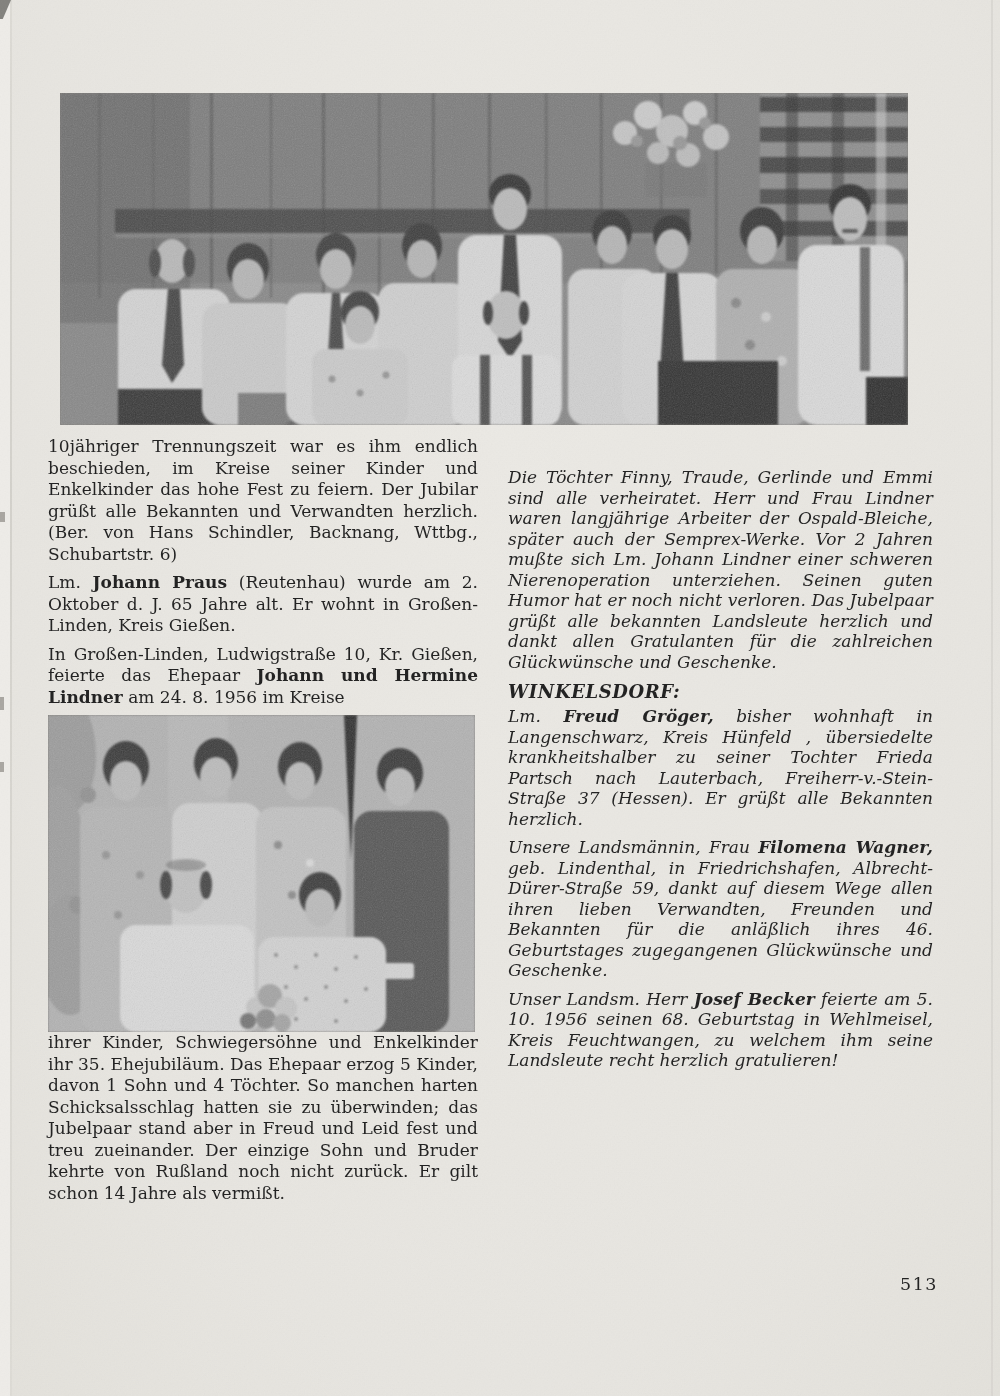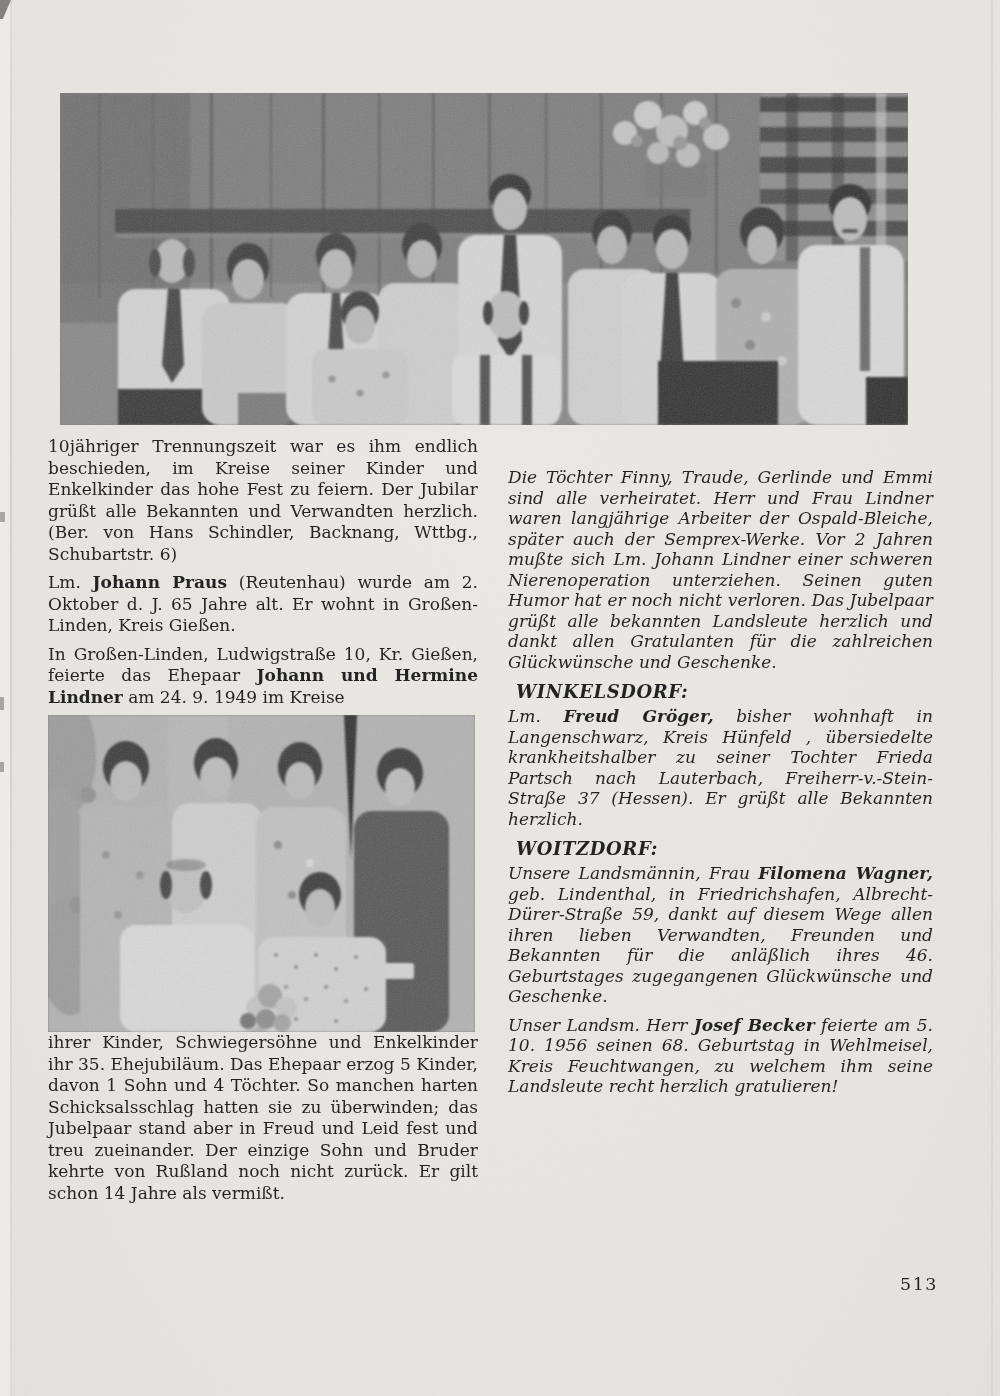--- a/index.html
+++ b/index.html
@@ -32,21 +32,21 @@
   .photo-top{position:absolute;left:60px;top:93px;width:848px;height:332px;}
   .photo-family{width:427px;height:317px;margin:6px 0 12px 2px;}
 
   
   .col{position:absolute;top:436px;font-size:17px;text-align:justify;}
   .col-left{left:48px;width:430px;line-height:21.5px;}
   .col-right{left:508px;top:467px;width:425px;line-height:20.5px;font-style:italic;}
   .para{margin:0 0 7px;}
   .col-right .para{margin:0 0 8px;}
   b{font-weight:bold;}
-  h3.section{font-size:18px;line-height:22px;letter-spacing:.6px;margin:9px 8px 3px;font-weight:bold;}
+  h3.section{font-size:18px;line-height:22px;letter-spacing:.6px;margin:9px 0 3px;font-weight:bold;}
   .page-number{position:absolute;left:900px;top:1274px;font-size:17.5px;letter-spacing:1.5px;}
 
   
   svg.paper-grain{position:absolute;inset:0;width:100%;height:100%;pointer-events:none;opacity:.05;}
 </style>
 </head>
 <body>
 
 <div class="page">
 
@@ -186,21 +186,21 @@
         </filter>
       <rect width="100%" height="100%" filter="url(#gr1)" opacity="0.22"></rect>
     </svg>
   </figure>
 
   <div class="col col-left">
     <p class="para">10jähriger Trennungszeit war es ihm endlich beschieden, im Kreise seiner Kinder und Enkelkinder das hohe Fest zu feiern. Der Jubilar grüßt alle Bekannten und Verwandten herzlich. (Ber. von Hans Schindler, Backnang, Wttbg., Schubartstr. 6)</p>
 
     <p class="para"><span>Lm. </span><b>Johann Praus</b><span> (Reutenhau) wurde am 2. Oktober d. J. 65 Jahre alt. Er wohnt in Großen-Linden, Kreis Gießen.</span></p>
 
-    <p class="para"><span>In Großen-Linden, Ludwigstraße 10, Kr. Gießen, feierte das Ehepaar </span><b>Johann und Hermine Lindner</b><span> am 24. 9. 1949 im Kreise</span></p>
+    <p class="para"><span>In Großen-Linden, Ludwigstraße 10, Kr. Gießen, feierte das Ehepaar </span><b>Johann und Hermine Lindner</b><span> am 24. 8. 1956 im Kreise</span></p>
 
     <figure class="photo photo-family" aria-label="Halftone photograph of the Lindner jubilee couple seated in front, surrounded by four standing daughters, with a bouquet of flowers in the foreground.">
       <svg class="scene" viewBox="0 0 427 317" preserveAspectRatio="none">
         <rect width="427" height="317" fill="#b6b3ac"></rect>
         <g opacity="0.6">
           <ellipse cx="18" cy="40" rx="30" ry="60" fill="#8f8c84"></ellipse>
           <ellipse cx="10" cy="140" rx="26" ry="70" fill="#95928a"></ellipse>
           <ellipse cx="22" cy="240" rx="30" ry="60" fill="#8f8c84"></ellipse>
           <circle cx="40" cy="80" r="8" fill="#7e7b73"></circle>
           <circle cx="30" cy="190" r="9" fill="#7e7b73"></circle>
@@ -279,21 +279,20 @@
     <p class="para">ihrer Kinder, Schwiegersöhne und Enkelkinder ihr 35. Ehejubiläum. Das Ehepaar erzog 5 Kinder, davon 1 Sohn und 4 Töchter. So manchen harten Schicksalsschlag hatten sie zu überwinden; das Jubelpaar stand aber in Freud und Leid fest und treu zueinander. Der einzige Sohn und Bruder kehrte von Rußland noch nicht zurück. Er gilt schon 14 Jahre als vermißt.</p>
   </div>
 
   <div class="col col-right">
     <p class="para">Die Töchter Finny, Traude, Gerlinde und Emmi sind alle verheiratet. Herr und Frau Lindner waren langjährige Arbeiter der Ospald-Bleiche, später auch der Semprex-Werke. Vor 2 Jahren mußte sich Lm. Johann Lindner einer schweren Nierenoperation unterziehen. Seinen guten Humor hat er noch nicht verloren. Das Jubelpaar grüßt alle bekannten Landsleute herzlich und dankt allen Gratulanten für die zahlreichen Glückwünsche und Geschenke.</p>
 
     <h3 class="section">WINKELSDORF:</h3>
 
     <p class="para"><span>Lm. </span><b>Freud Gröger,</b><span> bisher wohnhaft in Langenschwarz, Kreis Hünfeld , übersiedelte krankheitshalber zu seiner Tochter Frieda Partsch nach Lauterbach, Freiherr-v.-Stein-Straße 37 (Hessen). Er grüßt alle Bekannten herzlich.</span></p>
 
-    <h3 class="section">WOITZDORF:</h3>
 
 
     <p class="para"><span>Unsere Landsmännin, Frau </span><b>Filomena Wagner,</b><span> geb. Lindenthal, in Friedrichshafen, Albrecht-Dürer-Straße 59, dankt auf diesem Wege allen ihren lieben Verwandten, Freunden und Bekannten für die anläßlich ihres 46. Geburtstages zugegangenen Glückwünsche und Geschenke.</span></p>
 
     <p class="para"><span>Unser Landsm. Herr </span><b>Josef Becker</b><span> feierte am 5. 10. 1956 seinen 68. Geburtstag in Wehlmeisel, Kreis Feuchtwangen, zu welchem ihm seine Landsleute recht herzlich gratulieren!</span></p>
   </div>
 
   <div class="page-number">513</div>
 
   <svg class="paper-grain">

